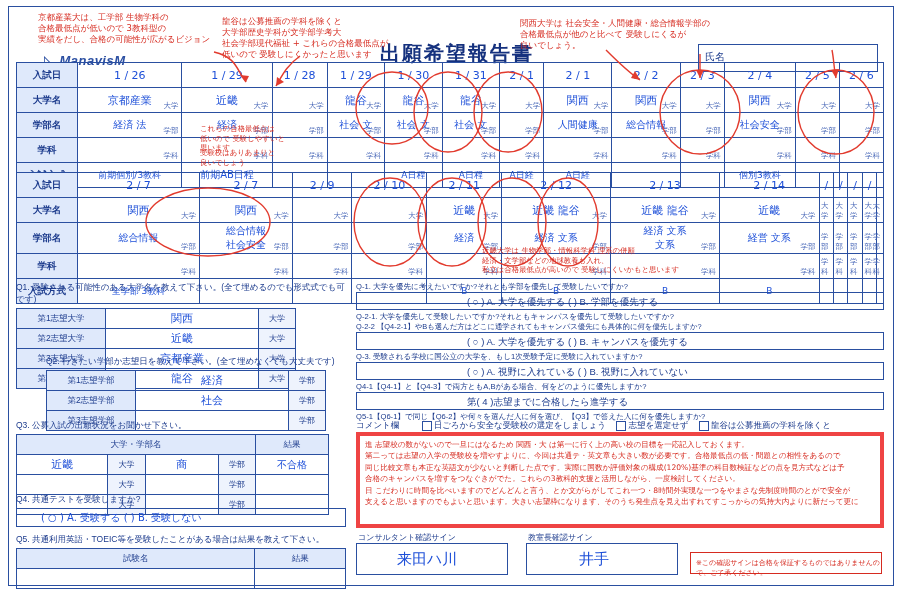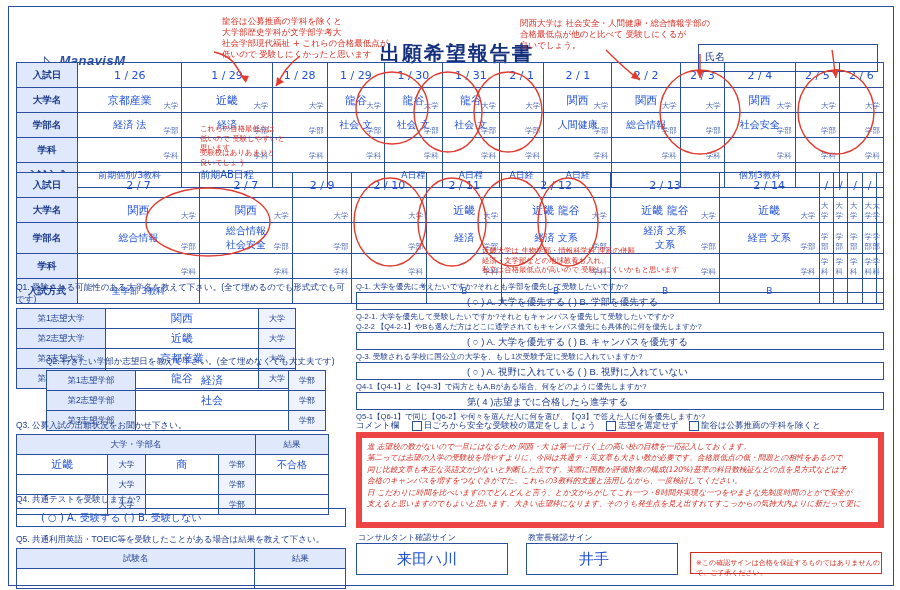--- a/index.html
+++ b/index.html
@@ -39,21 +39,21 @@
   table.qt{border-collapse:collapse;font-size:9px;}
   table.qt td{border:1px solid #2a4fa0;height:17px;text-align:center;color:#1b3a8c;}
   td.qlabel{background:#dfe9fb;width:86px;font-size:8.5px;}
   td.qval{width:150px;position:relative;}
   td.qunit{width:34px;background:#eef3fd;font-size:8px;}
   .hwcell{font-family:"DejaVu Sans",sans-serif;color:#1d4fd8;font-size:11px;}
 
   
   .rpanel{position:absolute;font-size:8.5px;}
   .rline{border:1px solid #2a4fa0;box-sizing:border-box;}
-  .cmtbox{position:absolute;border:6px solid #ef4444;box-sizing:border-box;font-style:italic;}
+  .cmtbox{position:absolute;border:4px solid #ef4444;box-sizing:border-box;}
   .cmt-head{position:absolute;font-size:8.5px;}
   .chk{display:inline-block;width:8px;height:8px;border:1px solid #2a4fa0;vertical-align:middle;margin-right:2px;}
 
   
   .sigbox{position:absolute;border:1px solid #2a4fa0;box-sizing:border-box;}
   .siglbl{position:absolute;font-size:8px;color:#1b3a8c;}
   .sig-hand{position:absolute;color:#1d4fd8;font-size:15px;font-family:"DejaVu Sans",sans-serif;}
   .redbox{position:absolute;border:1px solid #d62b20;box-sizing:border-box;}
   svg.ann{position:absolute;left:0;top:0;width:900px;height:590px;pointer-events:none;}
 </style>
@@ -65,20 +65,23 @@
 
   <div class="logo">
     <span class="mark">◺</span>
     <span>ManavisM</span>
   </div>
   <div class="doc-title">出願希望報告書</div>
   <div class="namebox">
     <span class="lbl">氏名</span>
   </div>
 
+  <div class="red" style="left:38px;top:12px;font-size:8.5px;">京都産業大は、工学部 生物学科の
+合格最低点が低いので 3教科型の
+実績をだし、合格の可能性が広がるビジョン</div>
   <div class="red" style="left:222px;top:16px;font-size:8.5px;">龍谷は公募推薦の学科を除くと
 大学部歴史学科が文学部学考大
 社会学部現代福祉 + これらの合格最低点が
 低いので 受験しにくかったと思います</div>
   <div class="red" style="left:520px;top:18px;font-size:8.5px;">関西大学は 社会安全・人間健康・総合情報学部の
 合格最低点が他のと比べて 受験しにくるが
 良いでしょう。</div>
 
   <table class="grid" id="tbl1" style="left:16px;top:62px;width:868px;">
       <tbody>
@@ -437,21 +440,21 @@
           </div>
         </div>
         <div style="margin-bottom:2px;">
           <div style="font-size:7.6px;">Q5-1【Q6-1】で同じ【Q6-2】や何々を選んだ人に何を選び、【Q3】で答えた人に何を優先しますか?</div>
         </div>
       </div>
   </div>
 
   <div class="cmt-head" style="left:356px;top:420px;">
     <span>コメント欄</span>
-    <span style="margin-left:10px;"><i class="chk"></i><span>日ごろから安全な受験校の選定をしましょう</span></span>
+    <span style="margin-left:20px;"><i class="chk"></i><span>日ごろから安全な受験校の選定をしましょう</span></span>
     <span style="margin-left:8px;"><i class="chk"></i><span>志望を選定せず</span></span>
     <span style="margin-left:8px;"><i class="chk"></i><span>龍谷は公募推薦の学科を除くと</span></span>
   </div>
   <div class="cmtbox" style="left:356px;top:432px;width:528px;height:96px;">
     <div class="red" style="left:5px;top:3px;font-size:7.6px;position:absolute;width:518px;white-space:pre-wrap;line-height:1.5;">進 志望校の数がないので一旦にはなるため 関西・大 は第一に行く上の高い校の目標を一応記入しておくます。
 第二っては志望の入学の受験校を増やすよりに、今回は共通テ・英文章も大きい数が必要です。合格最低点の低・問題との相性をあるので
 同じ比較文章も本正な英語文が少ないと判断した点です。実際に国数か評価対象の構成(120%)基準の科目数検証などの点を見方式などは予
 合格のキャンパスを増すをつなぐきがでた。これらの3教科的支援と活用しながら、一度検討してください。
 日 こだわりに時間を比べいますのでどんどんと言う、とか文がらがしてこれ一つ・8時間外実現な一つをやまさな先制度時間のとがで安全が
 支えると思いますのでもよいと思います。大きい志望枠になります、そのうち発生点を見え出すれてすこっからの気持大内よりに新だって更に</div>

